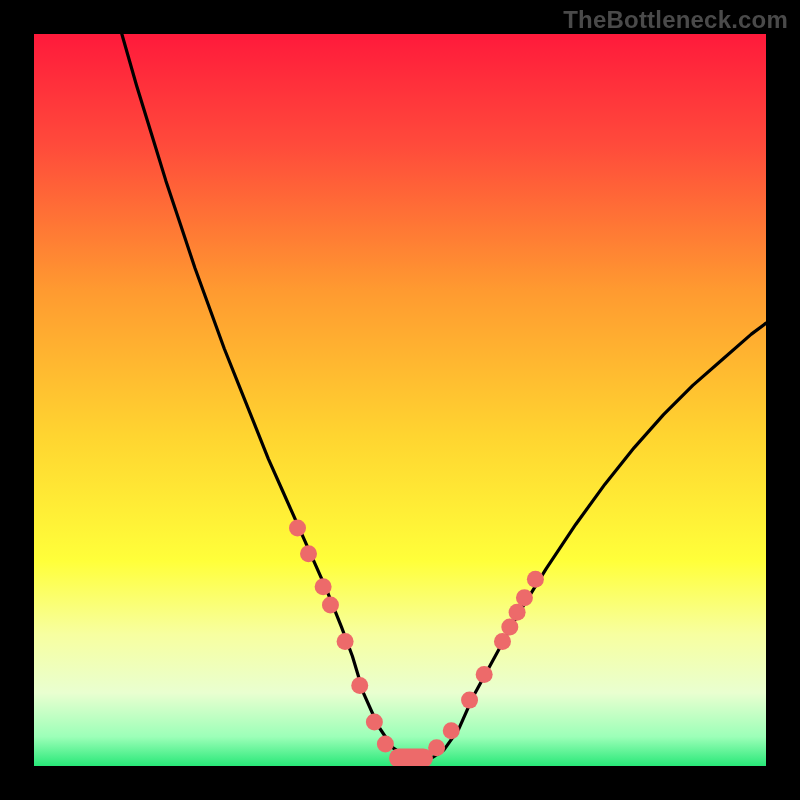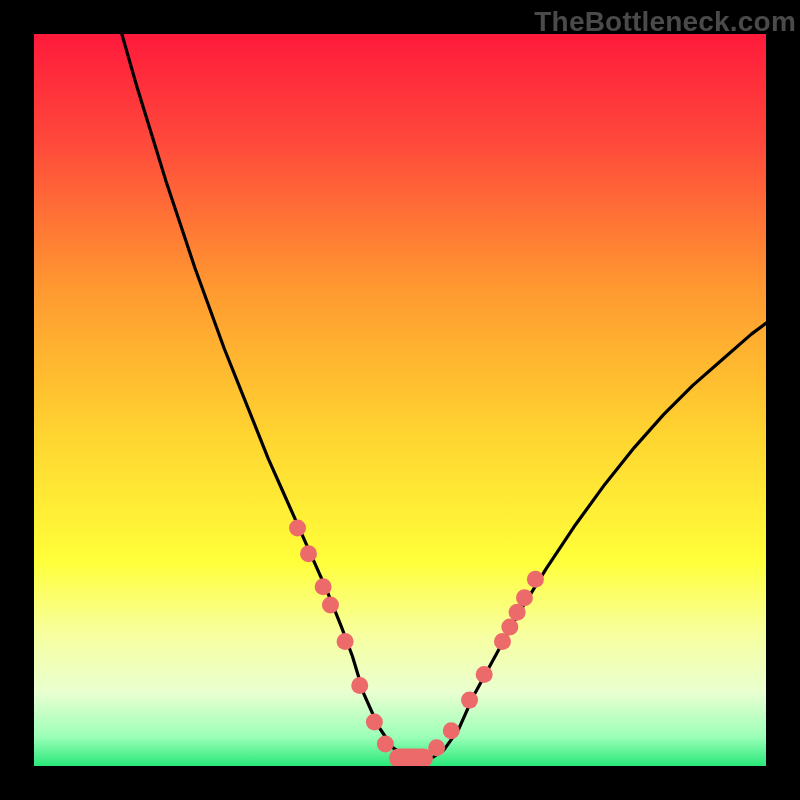--- a/index.html
+++ b/index.html
@@ -21,23 +21,23 @@
     position: absolute;
     top: 34px;
     left: 34px;
     width: 732px;
     height: 732px;
     overflow: hidden;
   }
   .watermark {
     position: absolute;
     top: 6px;
-    right: 4px;
+    right: 12px;
     color: #4a4a4a;
-    font-size: 28px;
+    font-size: 24px;
     font-weight: 600;
     letter-spacing: 0.2px;
     user-select: none;
   }
   svg { display: block; }
 </style>
 </head>
 <body>
 
 <div class="frame">

